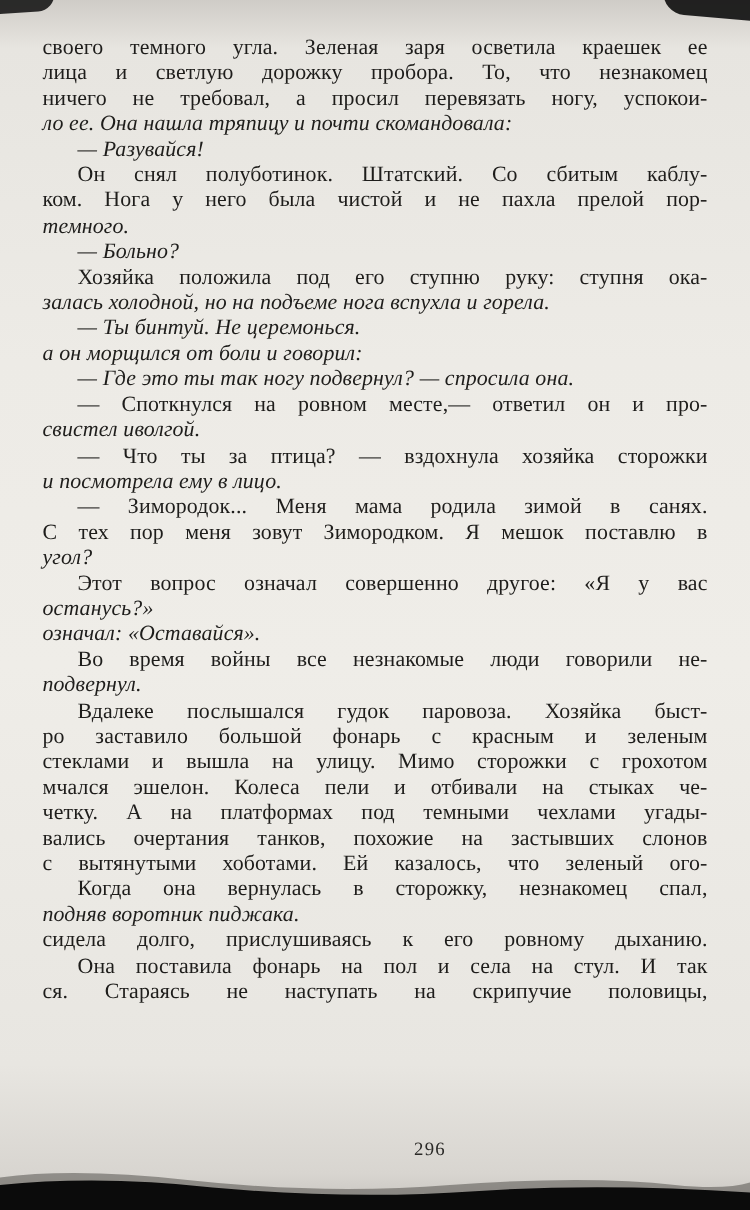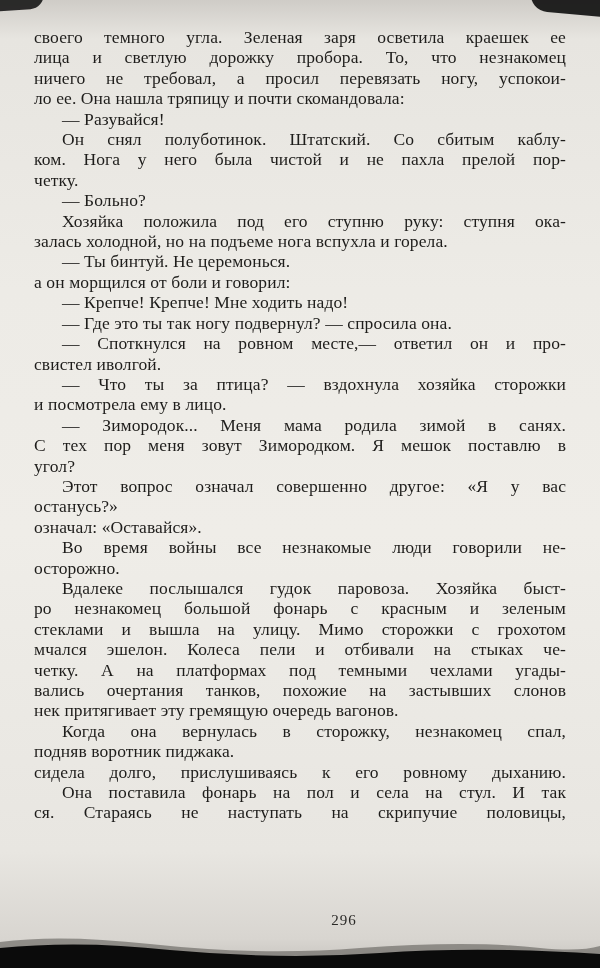--- a/index.html
+++ b/index.html
@@ -33,20 +33,21 @@
     letter-spacing: 0.1px;
   }
   .line {
     text-align: justify;
     text-align-last: justify;
     white-space: normal;
   }
   .line.last {
     text-align: left;
     text-align-last: left;
+    font-style: italic;
   }
   .line.indent {
     text-indent: 28px;
   }
   .page-number {
     position: absolute;
     left: 0;
     width: 100%;
     top: 912px;
     text-align: center;
@@ -100,37 +101,34 @@
         <div class="line">лица и светлую дорожку пробора. То, что незнакомец</div>
         <div class="line">ничего не требовал, а просил перевязать ногу, успокои-</div>
         <div class="line last">ло ее. Она нашла тряпицу и почти скомандовала:</div>
       </div>
       <div class="paragraph">
         <div class="line last indent">— Разувайся!</div>
       </div>
       <div class="paragraph">
         <div class="line indent">Он снял полуботинок. Штатский. Со сбитым каблу-</div>
         <div class="line">ком. Нога у него была чистой и не пахла прелой пор-</div>
-        <div class="line last">четку.</div>
+        <div class="line last">темного.</div>
       </div>
       <div class="paragraph">
         <div class="line last indent">— Больно?</div>
       </div>
       <div class="paragraph">
         <div class="line indent">Хозяйка положила под его ступню руку: ступня ока-</div>
         <div class="line last">залась холодной, но на подъеме нога вспухла и горела.</div>
       </div>
       <div class="paragraph">
         <div class="line last indent">— Ты бинтуй. Не церемонься.</div>
       </div>
       <div class="paragraph">
         <div class="line last">а он морщился от боли и говорил:</div>
-      </div>
-      <div class="paragraph">
-        <div class="line last indent">— Крепче! Крепче! Мне ходить надо!</div>
       </div>
       <div class="paragraph">
         <div class="line last indent">— Где это ты так ногу подвернул? — спросила она.</div>
       </div>
       <div class="paragraph">
         <div class="line indent">— Споткнулся на ровном месте,— ответил он и про-</div>
         <div class="line last">свистел иволгой.</div>
       </div>
       <div class="paragraph">
         <div class="line indent">— Что ты за птица? — вздохнула хозяйка сторожки</div>
@@ -143,30 +141,30 @@
       </div>
       <div class="paragraph">
         <div class="line indent">Этот вопрос означал совершенно другое: «Я у вас</div>
         <div class="line last">останусь?»</div>
       </div>
       <div class="paragraph">
         <div class="line last">означал: «Оставайся».</div>
       </div>
       <div class="paragraph">
         <div class="line indent">Во время войны все незнакомые люди говорили не-</div>
-        <div class="line last">осторожно.</div>
+        <div class="line last">подвернул.</div>
       </div>
       <div class="paragraph">
         <div class="line indent">Вдалеке послышался гудок паровоза. Хозяйка быст-</div>
-        <div class="line">ро незнакомец большой фонарь с красным и зеленым</div>
+        <div class="line">ро заставило большой фонарь с красным и зеленым</div>
         <div class="line">стеклами и вышла на улицу. Мимо сторожки с грохотом</div>
         <div class="line">мчался эшелон. Колеса пели и отбивали на стыках че-</div>
         <div class="line">четку. А на платформах под темными чехлами угады-</div>
         <div class="line">вались очертания танков, похожие на застывших слонов</div>
-        <div class="line last">нек притягивает эту гремящую очередь вагонов.</div>
+        <div class="line">с вытянутыми хоботами. Ей казалось, что зеленый ого-</div>
       </div>
       <div class="paragraph">
         <div class="line indent">Когда она вернулась в сторожку, незнакомец спал,</div>
         <div class="line last">подняв воротник пиджака.</div>
       </div>
       <div class="paragraph">
         <div class="line">сидела долго, прислушиваясь к его ровному дыханию.</div>
         <div class="line indent">Она поставила фонарь на пол и села на стул. И так</div>
         <div class="line">ся. Стараясь не наступать на скрипучие половицы,</div>
       </div>

